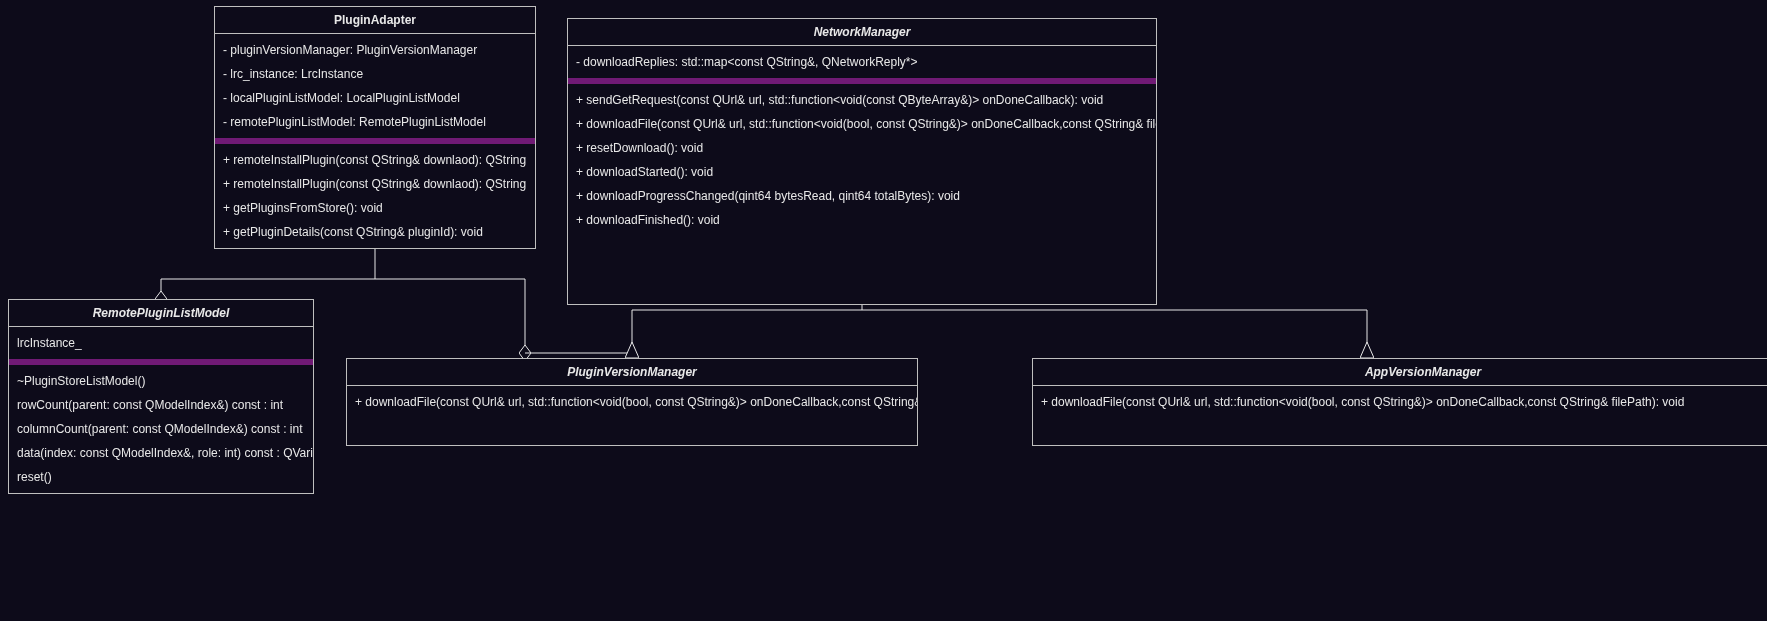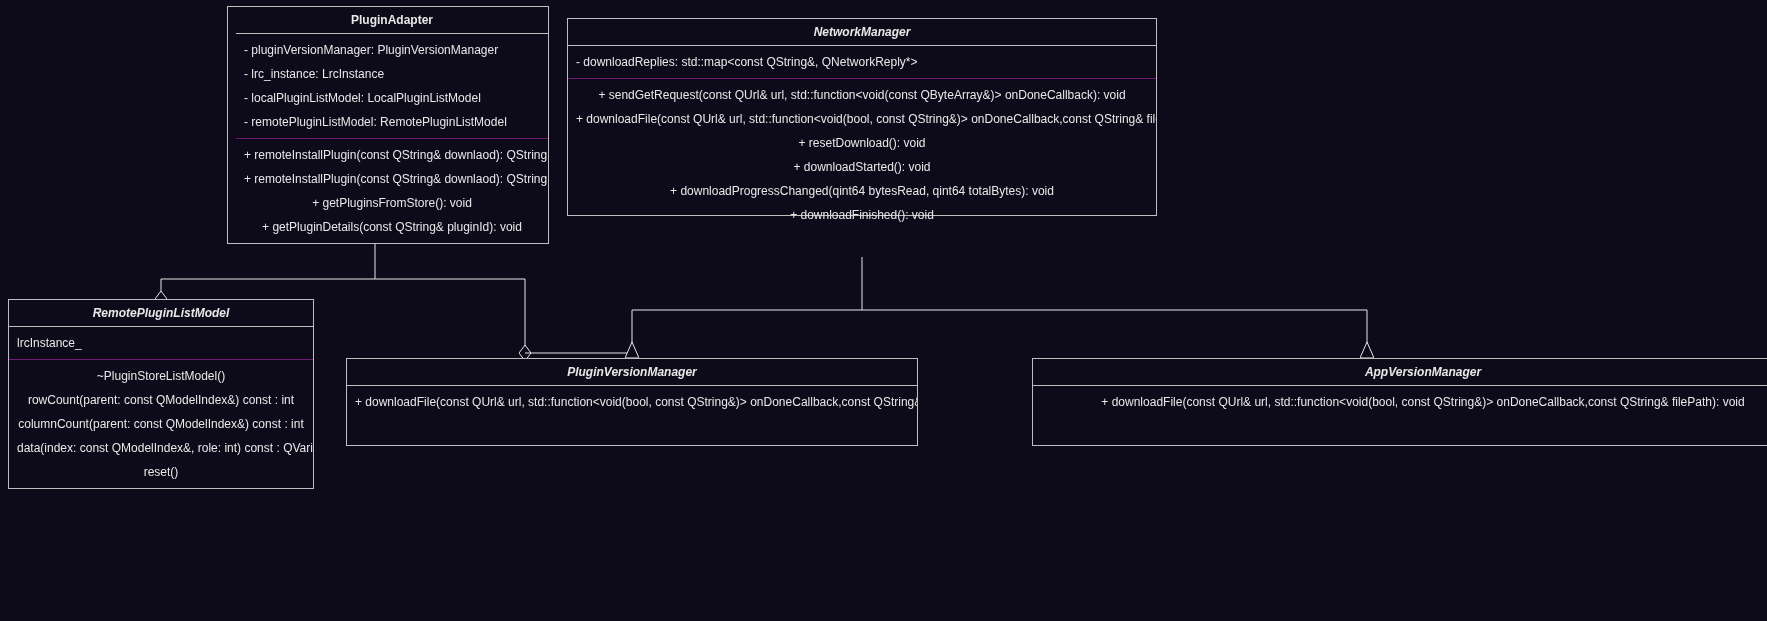--- a/index.html
+++ b/index.html
@@ -25,24 +25,24 @@
     box-sizing: border-box;
   }
   .uml-title {
     text-align: center;
     padding: 6px 8px;
     border-bottom: 1px solid #bfbfbf;
     font-weight: bold;
   }
   .uml-title.italic { font-style: italic; }
   .uml-section {
-    border-bottom: 1px solid #701a75;
+    border-bottom: 6px solid #701a75;
     padding: 4px 0;
   }
-  .uml-section:last-child { border-bottom: none; text-align: center; }
+  .uml-section:last-child { border-bottom: none; }
   .uml-row {
     padding: 5px 8px;
     white-space: nowrap;
     overflow: hidden;
   }
   svg.connectors {
     position: absolute;
     left: 0; top: 0;
     width: 1767px;
     height: 621px;
@@ -85,37 +85,37 @@
     <path d="M 632 310 L 1367 310" stroke="#e8e8e8" stroke-width="1" fill="none"></path>
 
     <path d="M 632 310 L 632 343" stroke="#e8e8e8" stroke-width="1" fill="none"></path>
     <path d="M 632 358 L 632 343" stroke="#e8e8e8" stroke-width="1" fill="none" marker-end="url(#triangle-open)"></path>
     <path d="M 1367 310 L 1367 343" stroke="#e8e8e8" stroke-width="1" fill="none"></path>
     <path d="M 1367 358 L 1367 343" stroke="#e8e8e8" stroke-width="1" fill="none" marker-end="url(#triangle-open)"></path>
   </svg>
 
   <div class="mult" style="left:330px; top:225px;">1</div>
 
-  <div class="uml-class" style="left:227px; top:6px; width:322px;padding-left:8px;">
+  <div class="uml-class" style="left:214px; top:6px; width:322px;">
     <div class="uml-title">PluginAdapter</div>
     <div class="uml-section">
       <div class="uml-row">- pluginVersionManager: PluginVersionManager</div>
       <div class="uml-row">- lrc_instance: LrcInstance</div>
       <div class="uml-row">- localPluginListModel: LocalPluginListModel</div>
       <div class="uml-row">- remotePluginListModel: RemotePluginListModel</div>
     </div>
     <div class="uml-section">
       <div class="uml-row">+ remoteInstallPlugin(const QString&amp; downlaod): QString</div>
       <div class="uml-row">+ remoteInstallPlugin(const QString&amp; downlaod): QString</div>
       <div class="uml-row">+ getPluginsFromStore(): void</div>
       <div class="uml-row">+ getPluginDetails(const QString&amp; pluginId): void</div>
     </div>
   </div>
 
-  <div class="uml-class" style="left:567px; top:18px; width:590px; height:198px;">
+  <div class="uml-class" style="left:567px; top:18px; width:590px; height:287px;">
     <div class="uml-title italic">NetworkManager</div>
     <div class="uml-section">
       <div class="uml-row">- downloadReplies: std::map&lt;const QString&amp;, QNetworkReply*&gt;</div>
     </div>
     <div class="uml-section">
       <div class="uml-row">+ sendGetRequest(const QUrl&amp; url, std::function&lt;void(const QByteArray&amp;)&gt; onDoneCallback): void</div>
       <div class="uml-row">+ downloadFile(const QUrl&amp; url, std::function&lt;void(bool, const QString&amp;)&gt; onDoneCallback,const QString&amp; filePath): void</div>
       <div class="uml-row">+ resetDownload(): void</div>
       <div class="uml-row">+ downloadStarted(): void</div>
       <div class="uml-row">+ downloadProgressChanged(qint64 bytesRead, qint64 totalBytes): void</div>

